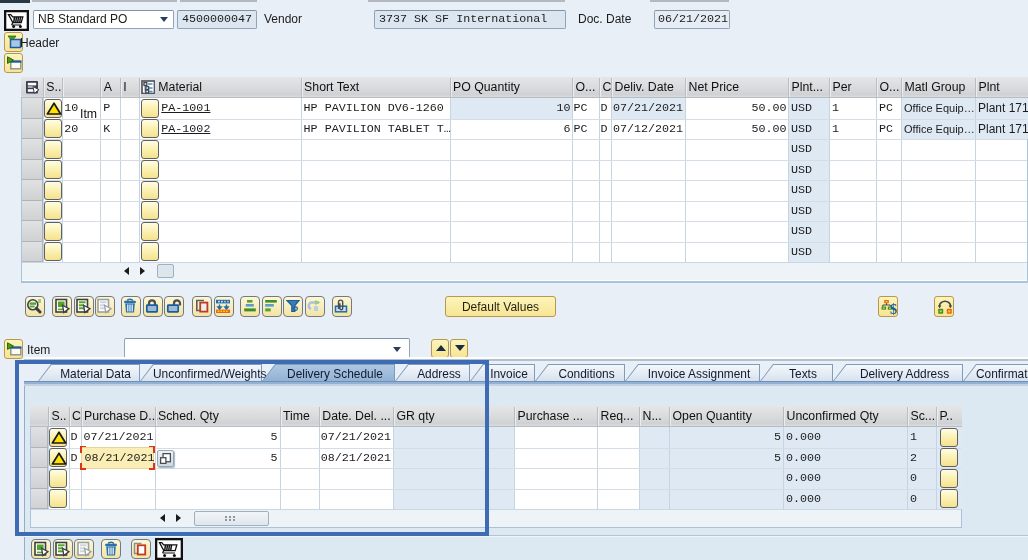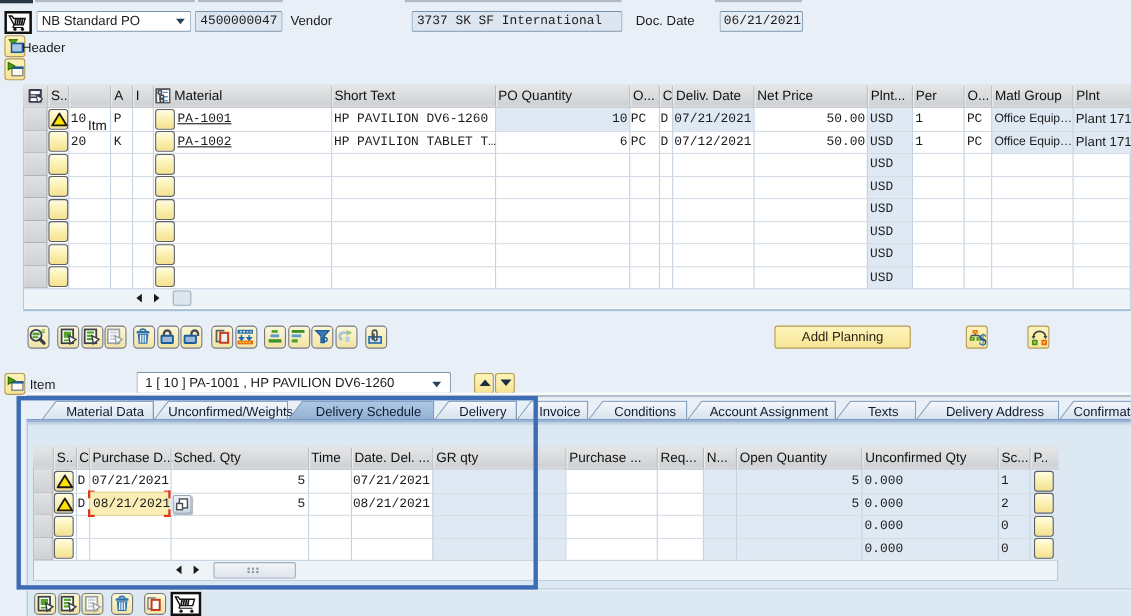--- a/index.html
+++ b/index.html
@@ -325,21 +325,21 @@
         <path d="M9 2 L14.5 4.5 L9 7 Z" fill="#9fc884"></path>
         <rect x="8" y="8" width="4" height="5" fill="#b9cfe2"></rect>
       </svg>
     </div>
 <div style="left:331.5px;top:296px;width:20px;height:21px;background:linear-gradient(180deg,#fcf7d7 0%,#f3e4a4 100%);border:1.5px solid #75797d;border-radius:4px;">
       <svg width="16" height="16" viewBox="0 0 16 16" style="left:0.5px;top:1px">
         <rect x="2.5" y="8.2" width="11" height="5.6" fill="#cfe0ef" stroke="#1f6cad" stroke-width="1.5"></rect>
         <path d="M5.5 11 V4.2 A2.1 2.1 0 0 1 9.7 4.2 V10.4 A1.4 1.4 0 0 1 6.9 10.4 V5.2" fill="none" stroke="#4a4f54" stroke-width="1.4"></path>
       </svg>
     </div>
-<div style="left:704px;top:296px;width:124px;height:21px;background:linear-gradient(180deg,#fdf4bb 0%,#f7e594 100%);border:1px solid #b6994e;border-radius:3px;text-align:center;"><span class="bt">Addl Planning</span></div>
+<div style="left:445px;top:296px;width:111px;height:21px;background:linear-gradient(180deg,#fdf4bb 0%,#f7e594 100%);border:1px solid #b6994e;border-radius:3px;;text-align:center;"><span class="bt">Default Values</span></div>
 <div style="left:878px;top:296px;width:20px;height:21px;background:linear-gradient(180deg,#fdf4bb 0%,#f7e594 100%);border:1px solid #b6994e;border-radius:3px;">
       <svg width="16" height="16" viewBox="0 0 16 16" style="left:1.5px;top:2px">
         <rect x="3.2" y="1" width="4.6" height="3.2" fill="#e8641f"></rect>
         <rect x="4.4" y="2" width="2.2" height="1.2" fill="#ffd800"></rect>
         <path d="M5.5 4.2 V6 M1.8 6 H9.2 M1.8 6 V7.5 M9.2 6 V7.5" stroke="#4a4f54" stroke-width="1.2" fill="none"></path>
         <rect x="0.5" y="7.5" width="4.6" height="3.2" fill="#3f8f28"></rect>
         <rect x="1.7" y="8.5" width="2.2" height="1.2" fill="#cadc28"></rect>
         <rect x="6.8" y="7.5" width="4.6" height="3.2" fill="#3f8f28"></rect>
         <rect x="8" y="8.5" width="2.2" height="1.2" fill="#cadc28"></rect>
         <text x="9" y="14.8" font-family="Liberation Serif" font-size="14.5" font-weight="bold" fill="#1d5c9b">$</text>
@@ -358,50 +358,49 @@
     </div>
 <div style="left:4px;top:339px;width:19px;height:20px;background:linear-gradient(180deg,#fdf4bb 0%,#f7e594 100%);border:1px solid #b6994e;border-radius:3px;">
       <svg width="16" height="16" viewBox="0 0 16 16" style="left:1px;top:1px">
         <rect x="4.8" y="6.2" width="10" height="7.6" fill="#fdfbee" stroke="#8a8f94" stroke-width="1.4"></rect>
         <rect x="4.2" y="5.5" width="11.2" height="2.2" fill="#1d5c9b"></rect>
         <path d="M1.5 1.8 L7.5 5 L1.5 8.4 Z" fill="#49a010" stroke="#2d6a08" stroke-width="1"></path>
       </svg>
     </div>
 <div class="t" style="left:27px;top:344px;">Item</div>
 <div style="left:124px;top:338px;width:286px;height:20px;background:#fff;border:1px solid #8fa4b8;border-top-color:#7b92a8;border-radius:2px;"></div>
-<div class="t" style="left:132px;top:342px;">1 [ 10 ] PA-1001 , HP PAVILION DV6-1260</div>
 <div style="left:393px;top:347px;width:0px;height:0px;border-left:4.5px solid transparent;border-right:4.5px solid transparent;border-top:5px solid #27405c;"></div>
 <div style="left:431px;top:339px;width:18px;height:19px;background:linear-gradient(180deg,#fdf4bb 0%,#f7e594 100%);border:1px solid #b6994e;border-radius:3px;"></div>
 <div style="left:436px;top:345px;width:0px;height:0px;border-left:5px solid transparent;border-right:5px solid transparent;border-bottom:6px solid #1a2c40;"></div>
 <div style="left:450px;top:339px;width:18px;height:19px;background:linear-gradient(180deg,#fdf4bb 0%,#f7e594 100%);border:1px solid #b6994e;border-radius:3px;"></div>
 <div style="left:455px;top:345px;width:0px;height:0px;border-left:5px solid transparent;border-right:5px solid transparent;border-top:6px solid #1a2c40;"></div>
 <div style="left:24px;top:357px;width:1004px;height:1.5px;background:#fdfdfe;"></div>
 <div style="left:24px;top:358.5px;width:1004px;height:2px;background:#b4c0cc;"></div>
 <div style="left:24px;top:384px;width:1004px;height:176px;background:#dce8f2;border-left:1px solid #93adc7;border-top:1px solid #93adc7;border-top-left-radius:3px;"></div>
 <div style="left:38px;top:364px;width:102px;height:17px;background:#7e9cbc;clip-path:polygon(13px 0,100% 0,100% 100%,0 100%);"></div>
 <div style="left:39px;top:365px;width:100px;height:16px;background:linear-gradient(180deg,#f4f7fa,#d7e2ee);clip-path:polygon(12.5px 0,100% 0,100% 100%,0 100%);"></div>
 <div class="t tab" style="left:51px;top:367.5px;width:89px;text-align:center;">Material Data</div>
 <div style="left:140px;top:364px;width:122px;height:17px;background:#7e9cbc;clip-path:polygon(13px 0,100% 0,100% 100%,0 100%);"></div>
 <div style="left:141px;top:365px;width:120px;height:16px;background:linear-gradient(180deg,#f4f7fa,#d7e2ee);clip-path:polygon(12.5px 0,100% 0,100% 100%,0 100%);"></div>
 <div class="t tab" style="left:153px;top:367.5px;width:109px;text-align:center;">Unconfirmed/Weights</div>
 <div style="left:262px;top:364px;width:133px;height:17px;background:#7e9cbc;clip-path:polygon(13px 0,100% 0,100% 100%,0 100%);"></div>
 <div style="left:263px;top:365px;width:131px;height:16px;background:linear-gradient(180deg,#aec7e2,#92b2d4);clip-path:polygon(12.5px 0,100% 0,100% 100%,0 100%);"></div>
 <div class="t tab" style="left:275px;top:367.5px;width:120px;text-align:center;">Delivery Schedule</div>
 <div style="left:395px;top:364px;width:75px;height:17px;background:#7e9cbc;clip-path:polygon(13px 0,100% 0,100% 100%,0 100%);"></div>
 <div style="left:396px;top:365px;width:73px;height:16px;background:linear-gradient(180deg,#f4f7fa,#d7e2ee);clip-path:polygon(12.5px 0,100% 0,100% 100%,0 100%);"></div>
-<div class="t tab" style="left:408px;top:367.5px;width:62px;text-align:center;">Delivery</div>
+<div class="t tab" style="left:408px;top:367.5px;width:62px;text-align:center;">Address</div>
 <div style="left:470px;top:364px;width:65px;height:17px;background:#7e9cbc;clip-path:polygon(13px 0,100% 0,100% 100%,0 100%);"></div>
 <div style="left:471px;top:365px;width:63px;height:16px;background:linear-gradient(180deg,#f4f7fa,#d7e2ee);clip-path:polygon(12.5px 0,100% 0,100% 100%,0 100%);"></div>
 <div class="t tab" style="left:483px;top:367.5px;width:52px;text-align:center;">Invoice</div>
 <div style="left:535px;top:364px;width:90px;height:17px;background:#7e9cbc;clip-path:polygon(13px 0,100% 0,100% 100%,0 100%);"></div>
 <div style="left:536px;top:365px;width:88px;height:16px;background:linear-gradient(180deg,#f4f7fa,#d7e2ee);clip-path:polygon(12.5px 0,100% 0,100% 100%,0 100%);"></div>
 <div class="t tab" style="left:548px;top:367.5px;width:77px;text-align:center;">Conditions</div>
 <div style="left:625px;top:364px;width:135px;height:17px;background:#7e9cbc;clip-path:polygon(13px 0,100% 0,100% 100%,0 100%);"></div>
 <div style="left:626px;top:365px;width:133px;height:16px;background:linear-gradient(180deg,#f4f7fa,#d7e2ee);clip-path:polygon(12.5px 0,100% 0,100% 100%,0 100%);"></div>
-<div class="t tab" style="left:638px;top:367.5px;width:122px;text-align:center;">Account Assignment</div>
+<div class="t tab" style="left:638px;top:367.5px;width:122px;text-align:center;">Invoice Assignment</div>
 <div style="left:760px;top:364px;width:73px;height:17px;background:#7e9cbc;clip-path:polygon(13px 0,100% 0,100% 100%,0 100%);"></div>
 <div style="left:761px;top:365px;width:71px;height:16px;background:linear-gradient(180deg,#f4f7fa,#d7e2ee);clip-path:polygon(12.5px 0,100% 0,100% 100%,0 100%);"></div>
 <div class="t tab" style="left:773px;top:367.5px;width:60px;text-align:center;">Texts</div>
 <div style="left:833px;top:364px;width:130px;height:17px;background:#7e9cbc;clip-path:polygon(13px 0,100% 0,100% 100%,0 100%);"></div>
 <div style="left:834px;top:365px;width:128px;height:16px;background:linear-gradient(180deg,#f4f7fa,#d7e2ee);clip-path:polygon(12.5px 0,100% 0,100% 100%,0 100%);"></div>
 <div class="t tab" style="left:846px;top:367.5px;width:117px;text-align:center;">Delivery Address</div>
 <div style="left:963px;top:364px;width:75px;height:17px;background:#7e9cbc;clip-path:polygon(13px 0,100% 0,100% 100%,0 100%);"></div>
 <div style="left:964px;top:365px;width:73px;height:16px;background:linear-gradient(180deg,#f4f7fa,#d7e2ee);clip-path:polygon(12.5px 0,100% 0,100% 100%,0 100%);"></div>
 <div class="t tab" style="left:976px;top:367.5px;width:62px;text-align:center;">Confirmations</div>
 <div style="left:24px;top:381px;width:1004px;height:1.2px;background:#6f90ba;"></div>

